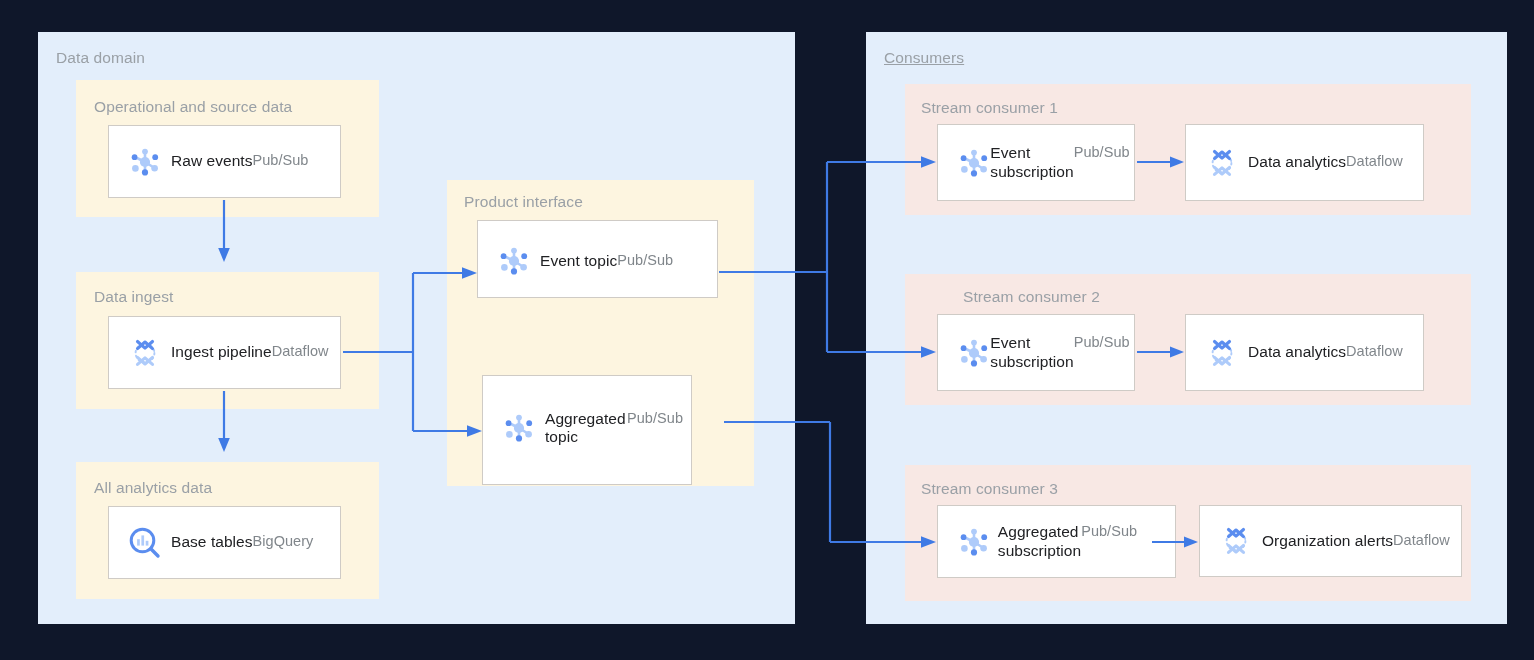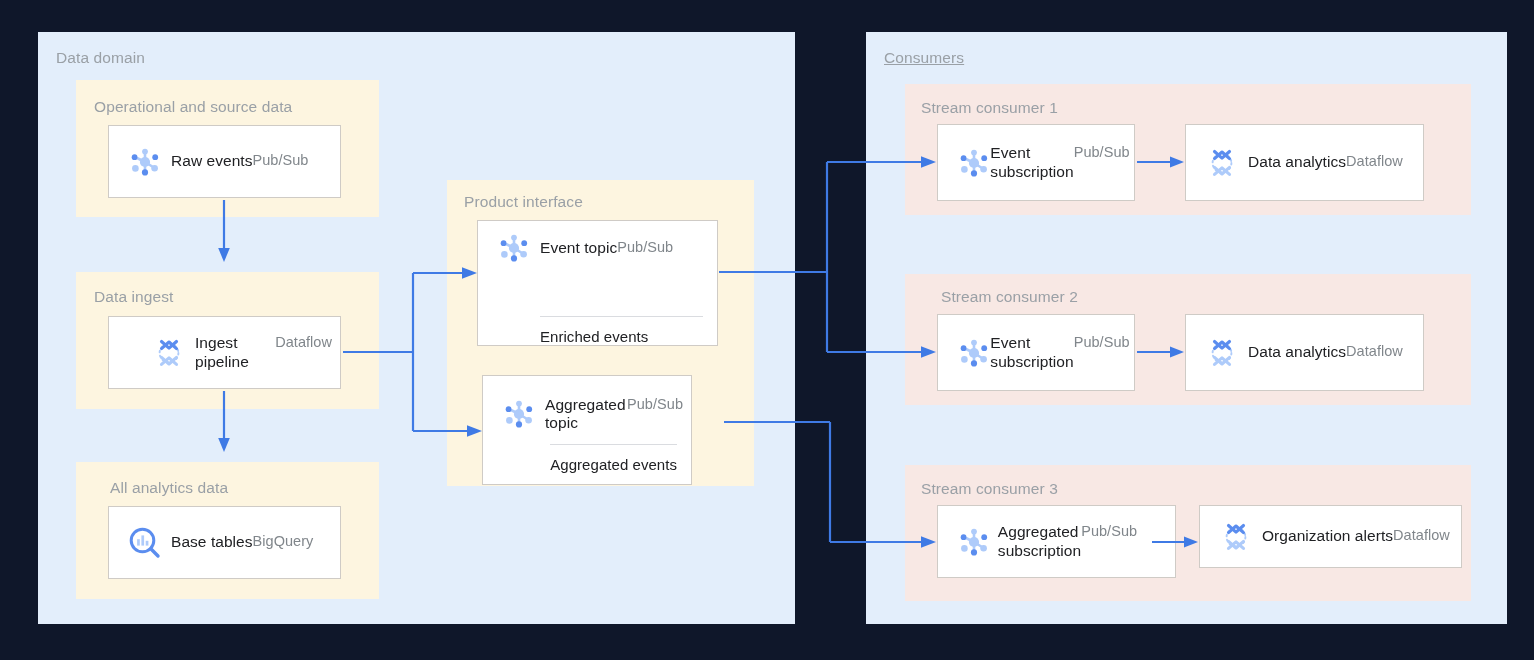--- a/index.html
+++ b/index.html
@@ -141,21 +141,21 @@
       <div class="card-text">
         <div class="card-title">Raw events</div>
         <div class="card-sub">Pub/Sub</div>
       </div>
     </div>
   </div>
 
   <div class="group group-cream" style="left:76px; top:272px; width:303px; height:137px;"></div>
   <div class="group-label" style="left:94px; top:289px;">Data ingest</div>
 
-  <div class="card" style="left:108px; top:316px; width:233px; height:73px;padding-left:24px;">
+  <div class="card" style="left:108px; top:316px; width:233px; height:73px;">
     <div class="card-main">
       <div class="card-icon">
         <svg width="38" height="38" viewBox="0 0 38 38" aria-hidden="true">
           <g stroke="#aecbfa" stroke-width="1.9" fill="none" stroke-linecap="round">
             <circle cx="19" cy="19" r="9.4" stroke-dasharray="1.6 3.4"></circle>
           </g>
           <g fill="none" stroke-linecap="round" stroke-linejoin="round">
             <path d="M11.5 7.5 L19 14.2 L26.5 7.5" stroke="#5b8def" stroke-width="3.1"></path>
             <path d="M11.5 14.6 L19 8.0 L26.5 14.6" stroke="#5b8def" stroke-width="3.1"></path>
             <path d="M11.5 23.4 L19 30.0 L26.5 23.4" stroke="#aecbfa" stroke-width="3.1"></path>
@@ -164,21 +164,21 @@
         </svg>
       </div>
       <div class="card-text">
         <div class="card-title">Ingest pipeline</div>
         <div class="card-sub">Dataflow</div>
       </div>
     </div>
   </div>
 
   <div class="group group-cream" style="left:76px; top:462px; width:303px; height:137px;"></div>
-  <div class="group-label" style="left:94px; top:480px;margin-left:16px;">All analytics data</div>
+  <div class="group-label" style="left:94px; top:480px;">All analytics data</div>
 
   <div class="card" style="left:108px; top:506px; width:233px; height:73px;">
     <div class="card-main">
       <div class="card-icon">
         <svg width="40" height="40" viewBox="0 0 40 40" aria-hidden="true">
           <circle cx="17.5" cy="17.5" r="11.3" fill="none" stroke="#5b8def" stroke-width="3"></circle>
           <line x1="25.8" y1="25.8" x2="33" y2="33" stroke="#5b8def" stroke-width="3.4" stroke-linecap="round"></line>
           <rect x="12.1" y="16.2" width="2.7" height="6.4" fill="#aecbfa"></rect>
           <rect x="16.4" y="12.4" width="2.7" height="10.2" fill="#aecbfa"></rect>
           <rect x="20.7" y="17.8" width="2.7" height="4.8" fill="#aecbfa"></rect>
@@ -187,73 +187,68 @@
       <div class="card-text">
         <div class="card-title">Base tables</div>
         <div class="card-sub">BigQuery</div>
       </div>
     </div>
   </div>
 
   <div class="group group-cream" style="left:447px; top:180px; width:307px; height:306px;"></div>
   <div class="group-label" style="left:464px; top:194px;">Product interface</div>
 
-  <div class="card" style="left:477px; top:220px; width:241px; height:126px;justify-content:space-between;">
+  <div class="card" style="left:477px; top:220px; width:241px; height:78px;">
     <div class="card-main" style="margin-top:4px;">
       <div class="card-icon">
         <svg width="38" height="38" viewBox="0 0 38 38" aria-hidden="true">
           <line x1="19" y1="19" x2="19" y2="10" stroke="#aecbfa" stroke-width="2.6"></line>
           <line x1="19" y1="19" x2="11" y2="15" stroke="#aecbfa" stroke-width="2.6"></line>
           <line x1="19" y1="19" x2="27" y2="24" stroke="#aecbfa" stroke-width="2.6"></line>
           <line x1="19" y1="19" x2="19" y2="28" stroke="#aecbfa" stroke-width="2.6"></line>
           <circle cx="19" cy="19" r="5.1" fill="#aecbfa"></circle>
           <circle cx="19" cy="8.6" r="2.9" fill="#aecbfa"></circle>
           <circle cx="8.6" cy="14.2" r="2.9" fill="#5b8def"></circle>
           <circle cx="29.2" cy="14.2" r="2.9" fill="#5b8def"></circle>
           <circle cx="28.6" cy="25.2" r="3.3" fill="#aecbfa"></circle>
           <circle cx="19" cy="29.4" r="3.1" fill="#5b8def"></circle>
           <circle cx="9.4" cy="25.4" r="3.3" fill="#aecbfa"></circle>
         </svg>
       </div>
       <div class="card-text">
         <div class="card-title">Event topic</div>
+        <div class="card-sub">Pub/Sub</div>
+      </div>
+    </div>
+  </div>
+
+  <div class="card" style="left:482px; top:375px; width:210px; height:110px;align-items:flex-end;">
+    <div class="card-main" style="margin-top:4px;">
+      <div class="card-icon">
+        <svg width="38" height="38" viewBox="0 0 38 38" aria-hidden="true">
+          <line x1="19" y1="19" x2="19" y2="10" stroke="#aecbfa" stroke-width="2.6"></line>
+          <line x1="19" y1="19" x2="11" y2="15" stroke="#aecbfa" stroke-width="2.6"></line>
+          <line x1="19" y1="19" x2="27" y2="24" stroke="#aecbfa" stroke-width="2.6"></line>
+          <line x1="19" y1="19" x2="19" y2="28" stroke="#aecbfa" stroke-width="2.6"></line>
+          <circle cx="19" cy="19" r="5.1" fill="#aecbfa"></circle>
+          <circle cx="19" cy="8.6" r="2.9" fill="#aecbfa"></circle>
+          <circle cx="8.6" cy="14.2" r="2.9" fill="#5b8def"></circle>
+          <circle cx="29.2" cy="14.2" r="2.9" fill="#5b8def"></circle>
+          <circle cx="28.6" cy="25.2" r="3.3" fill="#aecbfa"></circle>
+          <circle cx="19" cy="29.4" r="3.1" fill="#5b8def"></circle>
+          <circle cx="9.4" cy="25.4" r="3.3" fill="#aecbfa"></circle>
+        </svg>
+      </div>
+      <div class="card-text">
+        <div class="card-title">Aggregated topic</div>
         <div class="card-sub">Pub/Sub</div>
       </div>
     </div>
     <div class="card-footer-wrap">
       <div class="card-divider"></div>
-      <div class="card-footer">Enriched events</div>
-    </div>
-  </div>
-
-  <div class="card" style="left:482px; top:375px; width:210px; height:110px;align-items:flex-end;">
-    <div class="card-main" style="margin-top:4px;">
-      <div class="card-icon">
-        <svg width="38" height="38" viewBox="0 0 38 38" aria-hidden="true">
-          <line x1="19" y1="19" x2="19" y2="10" stroke="#aecbfa" stroke-width="2.6"></line>
-          <line x1="19" y1="19" x2="11" y2="15" stroke="#aecbfa" stroke-width="2.6"></line>
-          <line x1="19" y1="19" x2="27" y2="24" stroke="#aecbfa" stroke-width="2.6"></line>
-          <line x1="19" y1="19" x2="19" y2="28" stroke="#aecbfa" stroke-width="2.6"></line>
-          <circle cx="19" cy="19" r="5.1" fill="#aecbfa"></circle>
-          <circle cx="19" cy="8.6" r="2.9" fill="#aecbfa"></circle>
-          <circle cx="8.6" cy="14.2" r="2.9" fill="#5b8def"></circle>
-          <circle cx="29.2" cy="14.2" r="2.9" fill="#5b8def"></circle>
-          <circle cx="28.6" cy="25.2" r="3.3" fill="#aecbfa"></circle>
-          <circle cx="19" cy="29.4" r="3.1" fill="#5b8def"></circle>
-          <circle cx="9.4" cy="25.4" r="3.3" fill="#aecbfa"></circle>
-        </svg>
-      </div>
-      <div class="card-text">
-        <div class="card-title">Aggregated topic</div>
-        <div class="card-sub">Pub/Sub</div>
-      </div>
-    </div>
-    <div class="card-footer-wrap">
-      <div class="card-divider"></div>
-      <div class="card-footer">Aggregated events</div>
     </div>
   </div>
 
   <div class="group group-blue" style="left:866px; top:32px; width:641px; height:592px;"></div>
   <div class="group-label" style="left:884px; top:50px;text-decoration:underline;">Consumers</div>
 
   <div class="group group-pink" style="left:905px; top:84px; width:566px; height:131px;"></div>
   <div class="group-label" style="left:921px; top:100px;">Stream consumer 1</div>
 
   <div class="card two-line" style="left:937px; top:124px; width:198px; height:77px;">
@@ -296,21 +291,21 @@
         </svg>
       </div>
       <div class="card-text">
         <div class="card-title">Data analytics</div>
         <div class="card-sub">Dataflow</div>
       </div>
     </div>
   </div>
 
   <div class="group group-pink" style="left:905px; top:274px; width:566px; height:131px;"></div>
-  <div class="group-label" style="left:941px; top:289px;">Stream consumer 2</div>
+  <div class="group-label" style="left:963px; top:289px;">Stream consumer 2</div>
 
   <div class="card two-line" style="left:937px; top:314px; width:198px; height:77px;">
     <div class="card-main">
       <div class="card-icon">
         <svg width="38" height="38" viewBox="0 0 38 38" aria-hidden="true">
           <line x1="19" y1="19" x2="19" y2="10" stroke="#aecbfa" stroke-width="2.6"></line>
           <line x1="19" y1="19" x2="11" y2="15" stroke="#aecbfa" stroke-width="2.6"></line>
           <line x1="19" y1="19" x2="27" y2="24" stroke="#aecbfa" stroke-width="2.6"></line>
           <line x1="19" y1="19" x2="19" y2="28" stroke="#aecbfa" stroke-width="2.6"></line>
           <circle cx="19" cy="19" r="5.1" fill="#aecbfa"></circle>
@@ -371,21 +366,21 @@
           <circle cx="9.4" cy="25.4" r="3.3" fill="#aecbfa"></circle>
         </svg>
       </div>
       <div class="card-text" style="max-width:135px;">
         <div class="card-title">Aggregated subscription</div>
         <div class="card-sub">Pub/Sub</div>
       </div>
     </div>
   </div>
 
-  <div class="card" style="left:1199px; top:505px; width:263px; height:63px;">
+  <div class="card" style="left:1199px; top:505px; width:263px; height:72px;">
     <div class="card-main">
       <div class="card-icon">
         <svg width="38" height="38" viewBox="0 0 38 38" aria-hidden="true">
           <g stroke="#aecbfa" stroke-width="1.9" fill="none" stroke-linecap="round">
             <circle cx="19" cy="19" r="9.4" stroke-dasharray="1.6 3.4"></circle>
           </g>
           <g fill="none" stroke-linecap="round" stroke-linejoin="round">
             <path d="M11.5 7.5 L19 14.2 L26.5 7.5" stroke="#5b8def" stroke-width="3.1"></path>
             <path d="M11.5 14.6 L19 8.0 L26.5 14.6" stroke="#5b8def" stroke-width="3.1"></path>
             <path d="M11.5 23.4 L19 30.0 L26.5 23.4" stroke="#aecbfa" stroke-width="3.1"></path>

